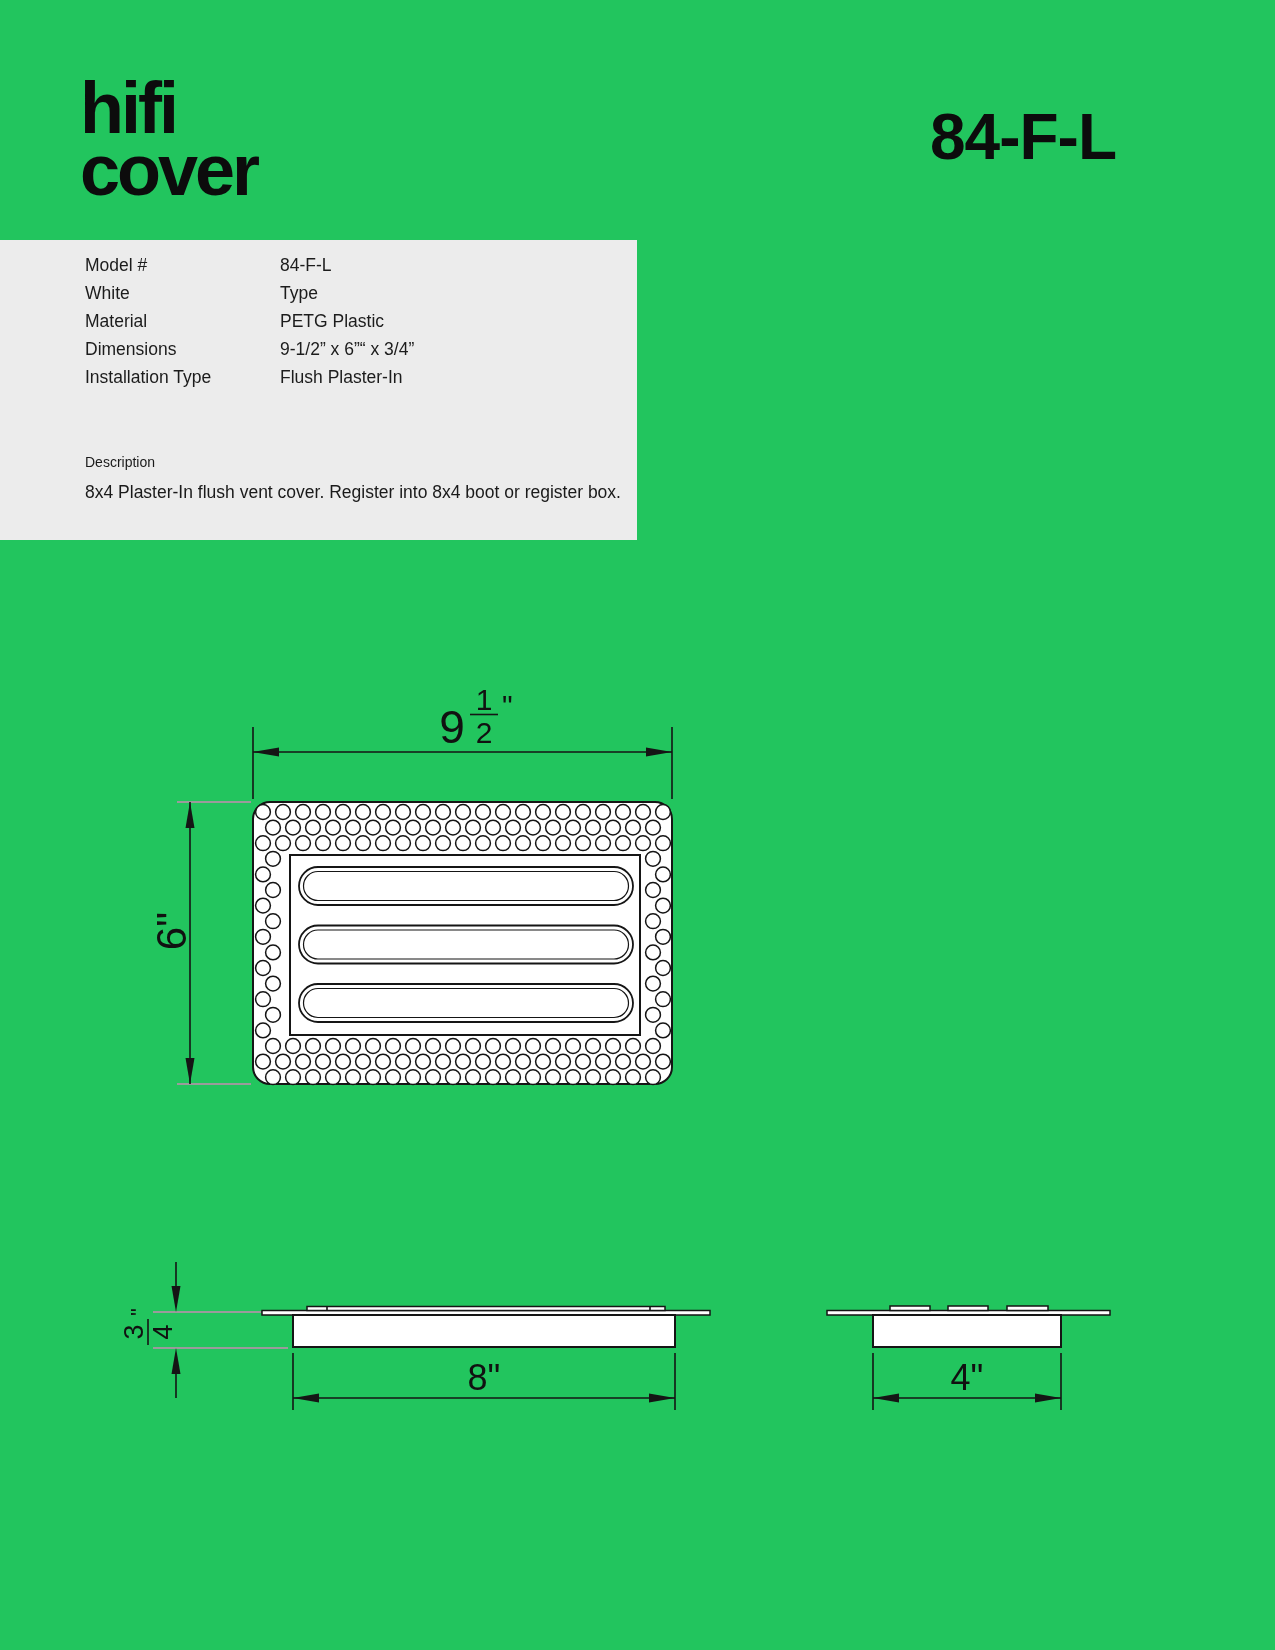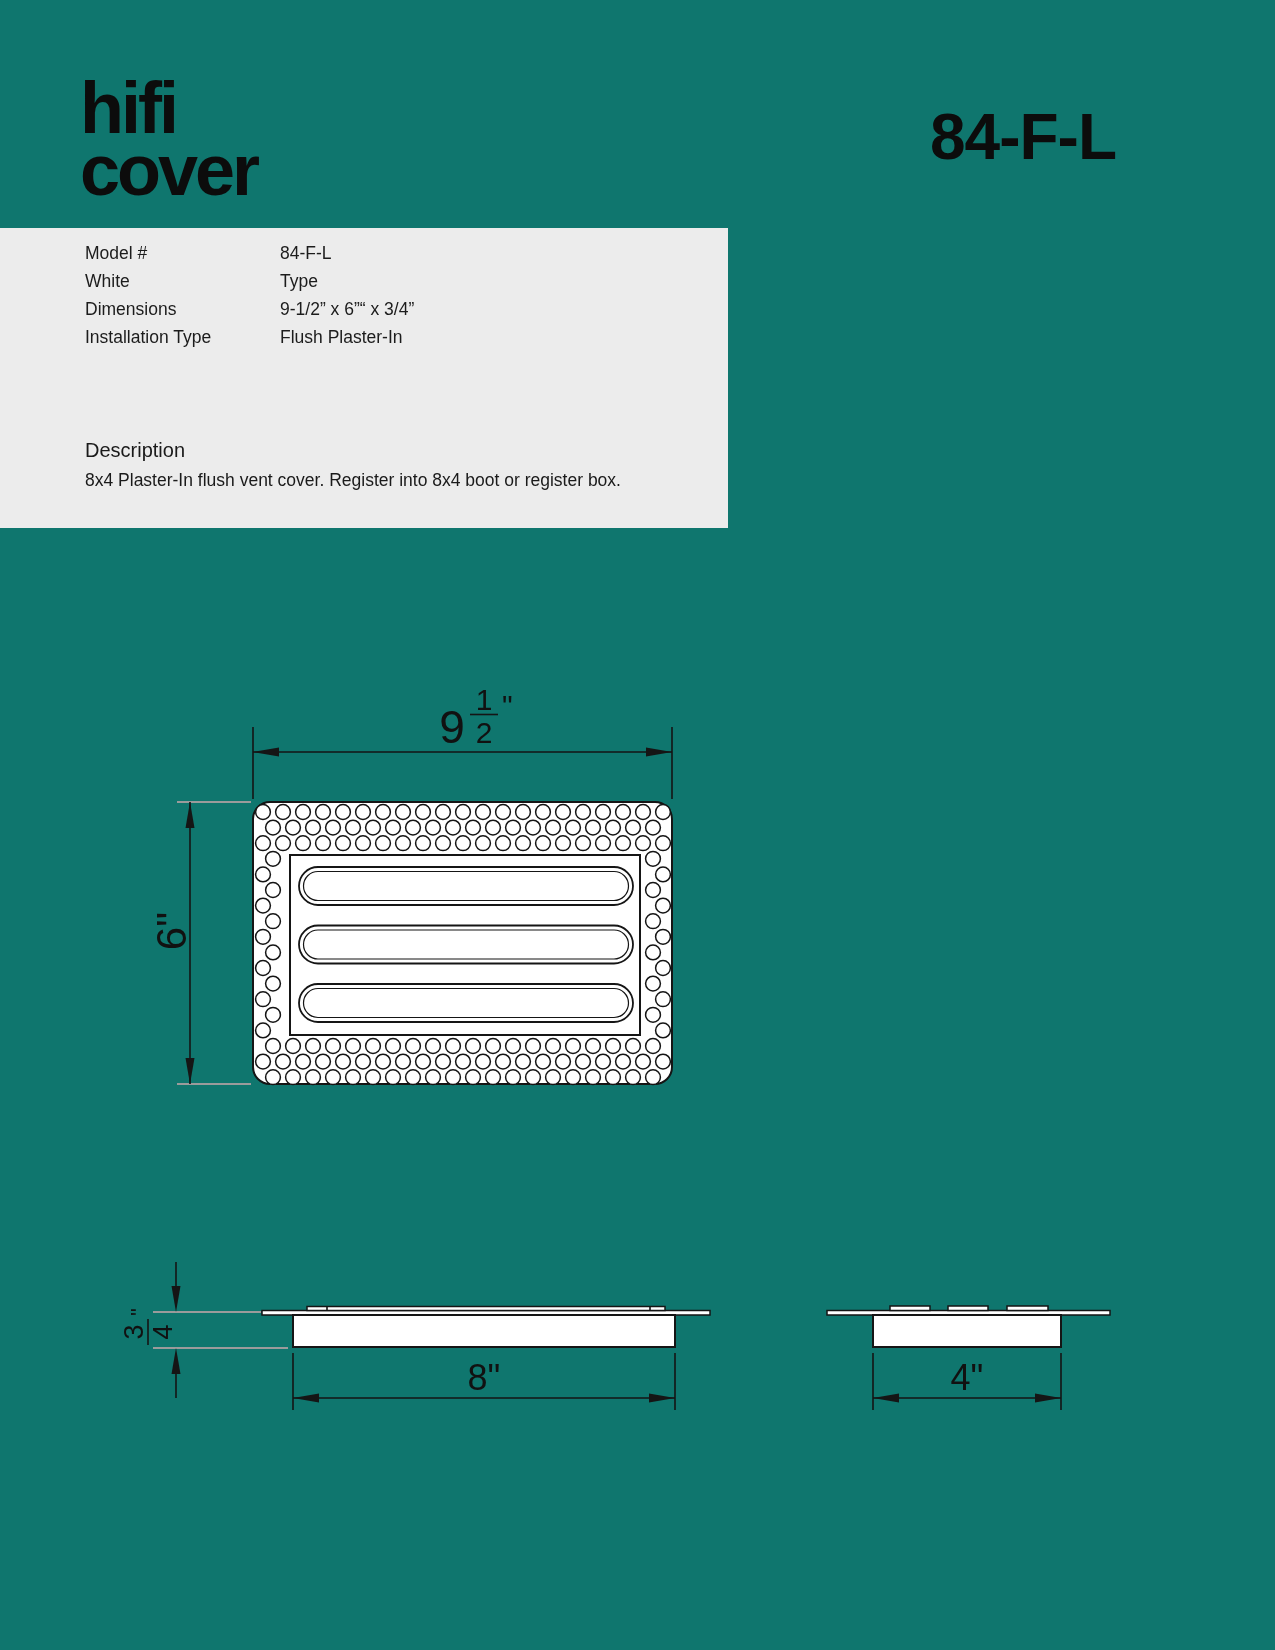--- a/index.html
+++ b/index.html
@@ -1,42 +1,42 @@
 <!DOCTYPE html>
 <html><head>
 <meta charset="utf-8">
 <style>
   html,body{margin:0;padding:0;background:#fff;}
   .page{
     position:relative;
     width:1275px;height:1650px;
-    background:#0f766e;
+    background:#22c55e;
     font-family:"Liberation Sans", sans-serif;
     color:#1a1a1a;
     overflow:hidden;
   }
   .logo{
     position:absolute;left:80px;top:78px;
     font-weight:bold;font-size:72px;line-height:0.86;
     letter-spacing:-3px;color:#0c0c0c;
   }
   .title{
     position:absolute;left:930px;top:100px;width:256px;
     font-weight:bold;font-size:64px;letter-spacing:-1px;color:#0c0c0c;
     text-align:left;white-space:nowrap;
   }
   .spec-panel{
-    position:absolute;left:0;top:228px;width:728px;height:300px;
+    position:absolute;left:0;top:240px;width:637px;height:300px;
     background:#ececec;
   }
   .spec-rows{position:absolute;left:85px;top:11px;}
   .spec-row{display:flex;font-size:17.5px;line-height:28px;color:#1c1c1c;}
   .spec-label{width:195px;flex:0 0 195px;}
   .spec-value{white-space:nowrap;}
-  .desc-heading{position:absolute;left:85px;top:208px;font-size:20px;line-height:28px;}
+  .desc-heading{position:absolute;left:85px;top:208px;font-size:14px;line-height:28px;}
   .desc-text{position:absolute;left:85px;top:238px;font-size:17.5px;line-height:28px;white-space:nowrap;}
   svg{position:absolute;left:0;top:560px;}
   svg text{font-family:"Liberation Sans", sans-serif;fill:#111;}
   .ln{stroke:#151515;stroke-width:1.6;fill:none;}
   .shape{stroke:#151515;stroke-width:2;fill:#fff;}
   .shape-thin{stroke:#151515;stroke-width:1.5;fill:#fff;}
   .ext-gray{stroke:#9b9b9b;stroke-width:2.2;fill:none;}
   .arrow{fill:#151515;stroke:none;}
 </style>
 </head>
@@ -53,20 +53,24 @@
 
   <div class="spec-panel" style="background: rgb(236, 236, 236);">
     <div class="spec-rows" id="spec-rows">
         <div class="spec-row">
           <span class="spec-label">Model #</span>
           <span class="spec-value">84-F-L</span>
         </div>
         <div class="spec-row">
           <span class="spec-label">White</span>
           <span class="spec-value">Type</span>
+        </div>
+        <div class="spec-row">
+          <span class="spec-label">Material</span>
+          <span class="spec-value">PETG Plastic</span>
         </div>
         <div class="spec-row">
           <span class="spec-label">Dimensions</span>
           <span class="spec-value">9-1/2” x 6”“ x 3/4”</span>
         </div>
         <div class="spec-row">
           <span class="spec-label">Installation Type</span>
           <span class="spec-value">Flush Plaster-In</span>
         </div>
       </div>

